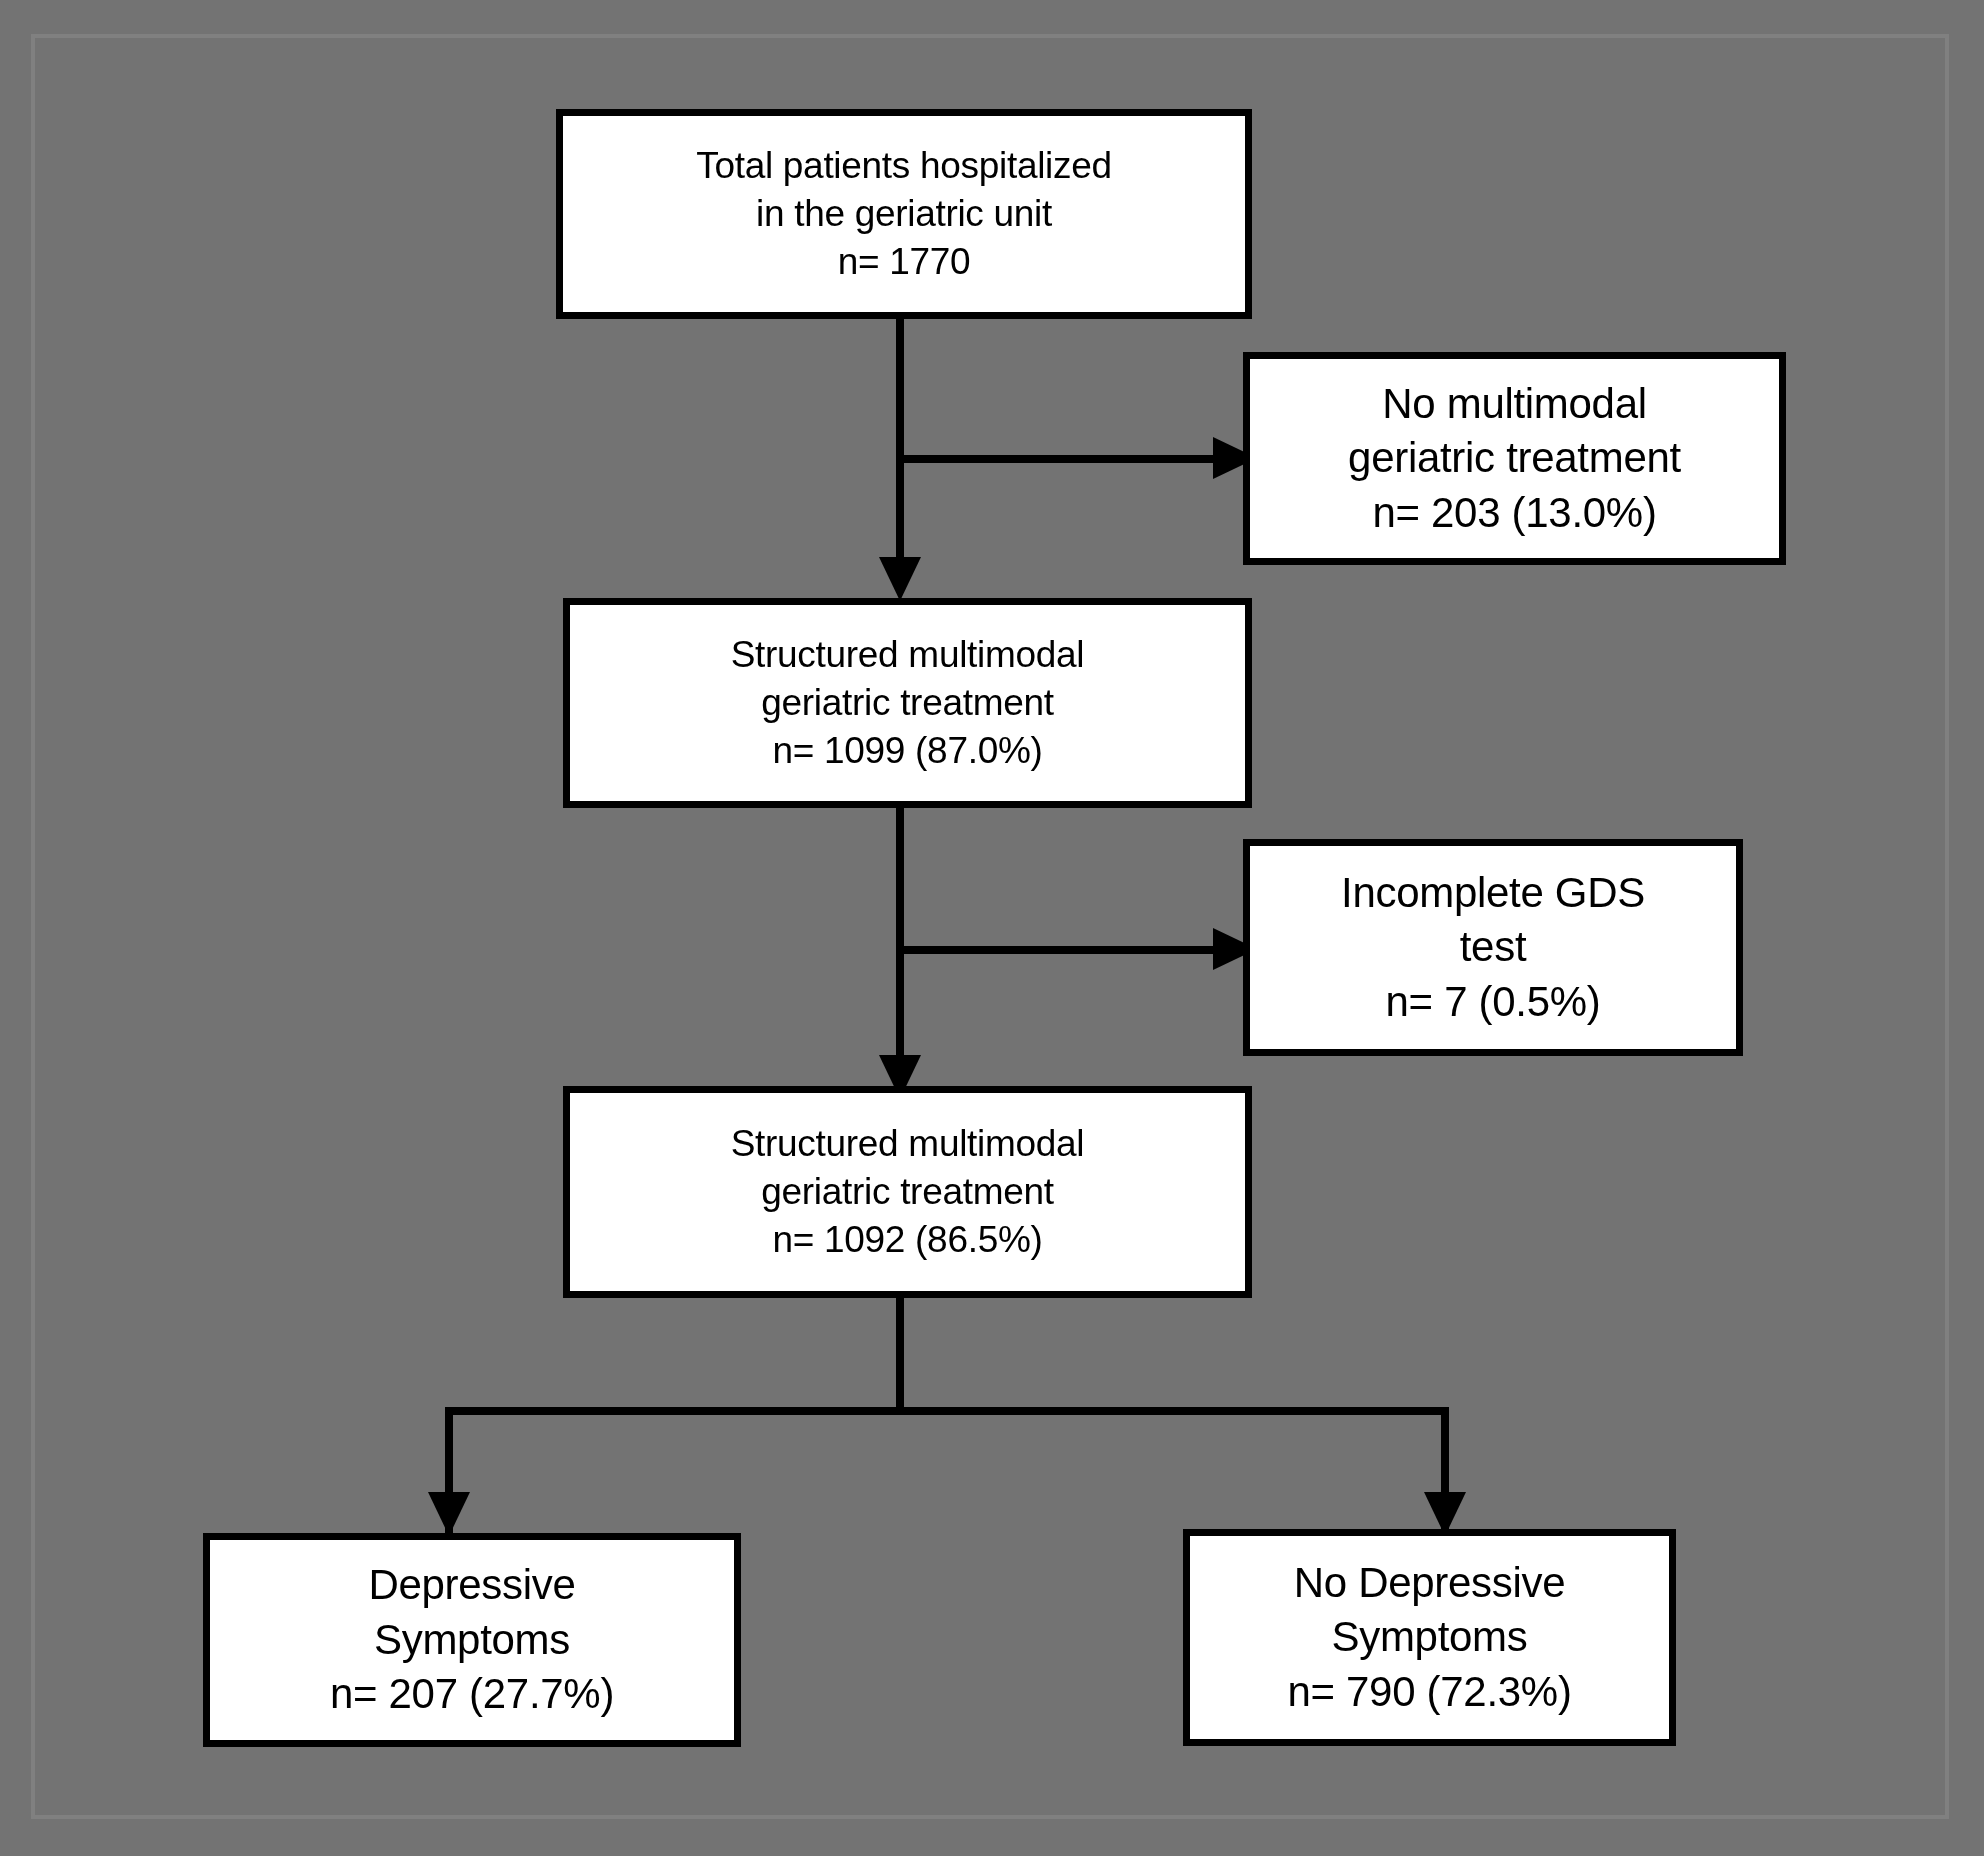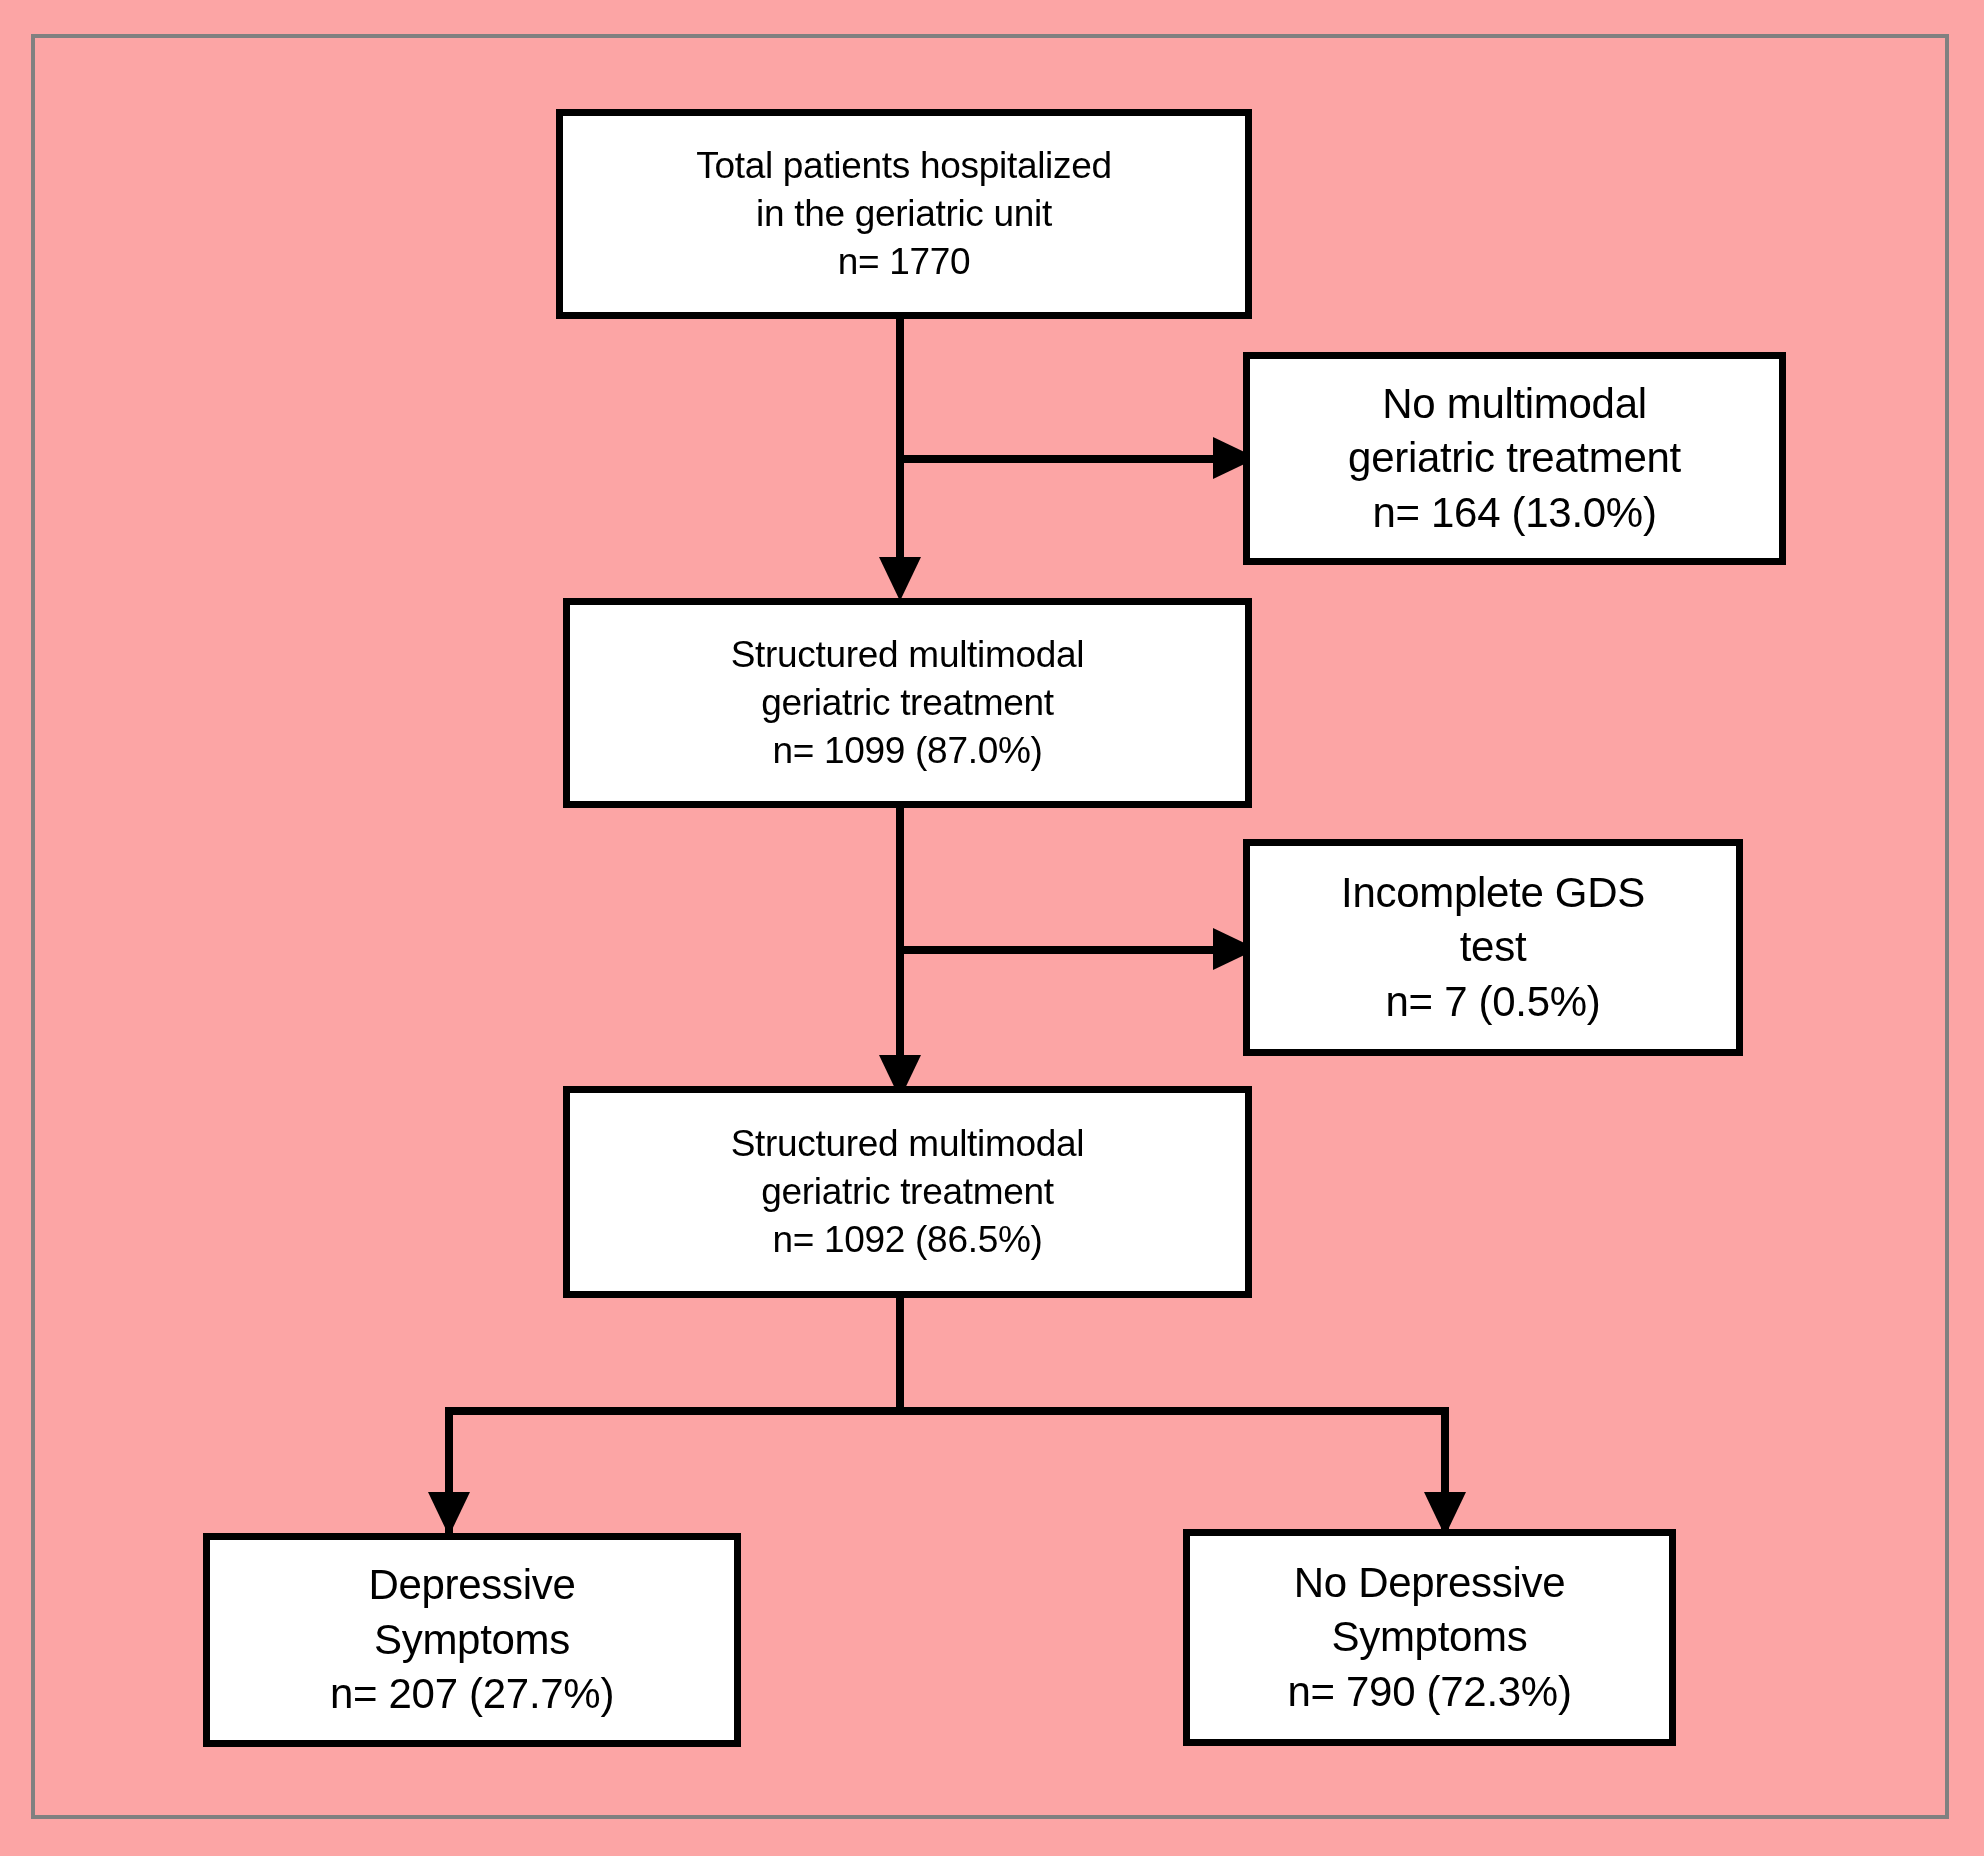--- a/index.html
+++ b/index.html
@@ -8,21 +8,21 @@
     padding: 0;
     background: #ffffff;
   }
   body {
     font-family: "Liberation Sans", sans-serif;
   }
   #canvas {
     position: relative;
     width: 1985px;
     height: 1857px;
-    background: #fca5a5;
+    background: #737373;
     overflow: hidden;
   }
   
   #outer-frame {
     position: absolute;
     left: 31px;
     top: 34px;
     width: 1918px;
     height: 1785px;
     border: 4.1px solid #808080;
@@ -110,21 +110,21 @@
 
   <div class="flow-box" style="left:556px; top:109px; width:696px; height:210px;">
     <span class="line">Total patients hospitalized</span>
     <span class="line">in the geriatric unit</span>
     <span class="line">n= 1770</span>
   </div>
 
   <div class="flow-box small" style="left:1243px; top:352px; width:543px; height:213px;">
     <span class="line">No multimodal</span>
     <span class="line">geriatric treatment</span>
-    <span class="line">n= 164 (13.0%)</span>
+    <span class="line">n= 203 (13.0%)</span>
   </div>
 
   <div class="flow-box" style="left:563px; top:598px; width:689px; height:210px;">
     <span class="line">Structured multimodal</span>
     <span class="line">geriatric treatment</span>
     <span class="line">n= 1099 (87.0%)</span>
   </div>
 
   <div class="flow-box small" style="left:1243px; top:839px; width:500px; height:217px;">
     <span class="line">Incomplete GDS</span>

